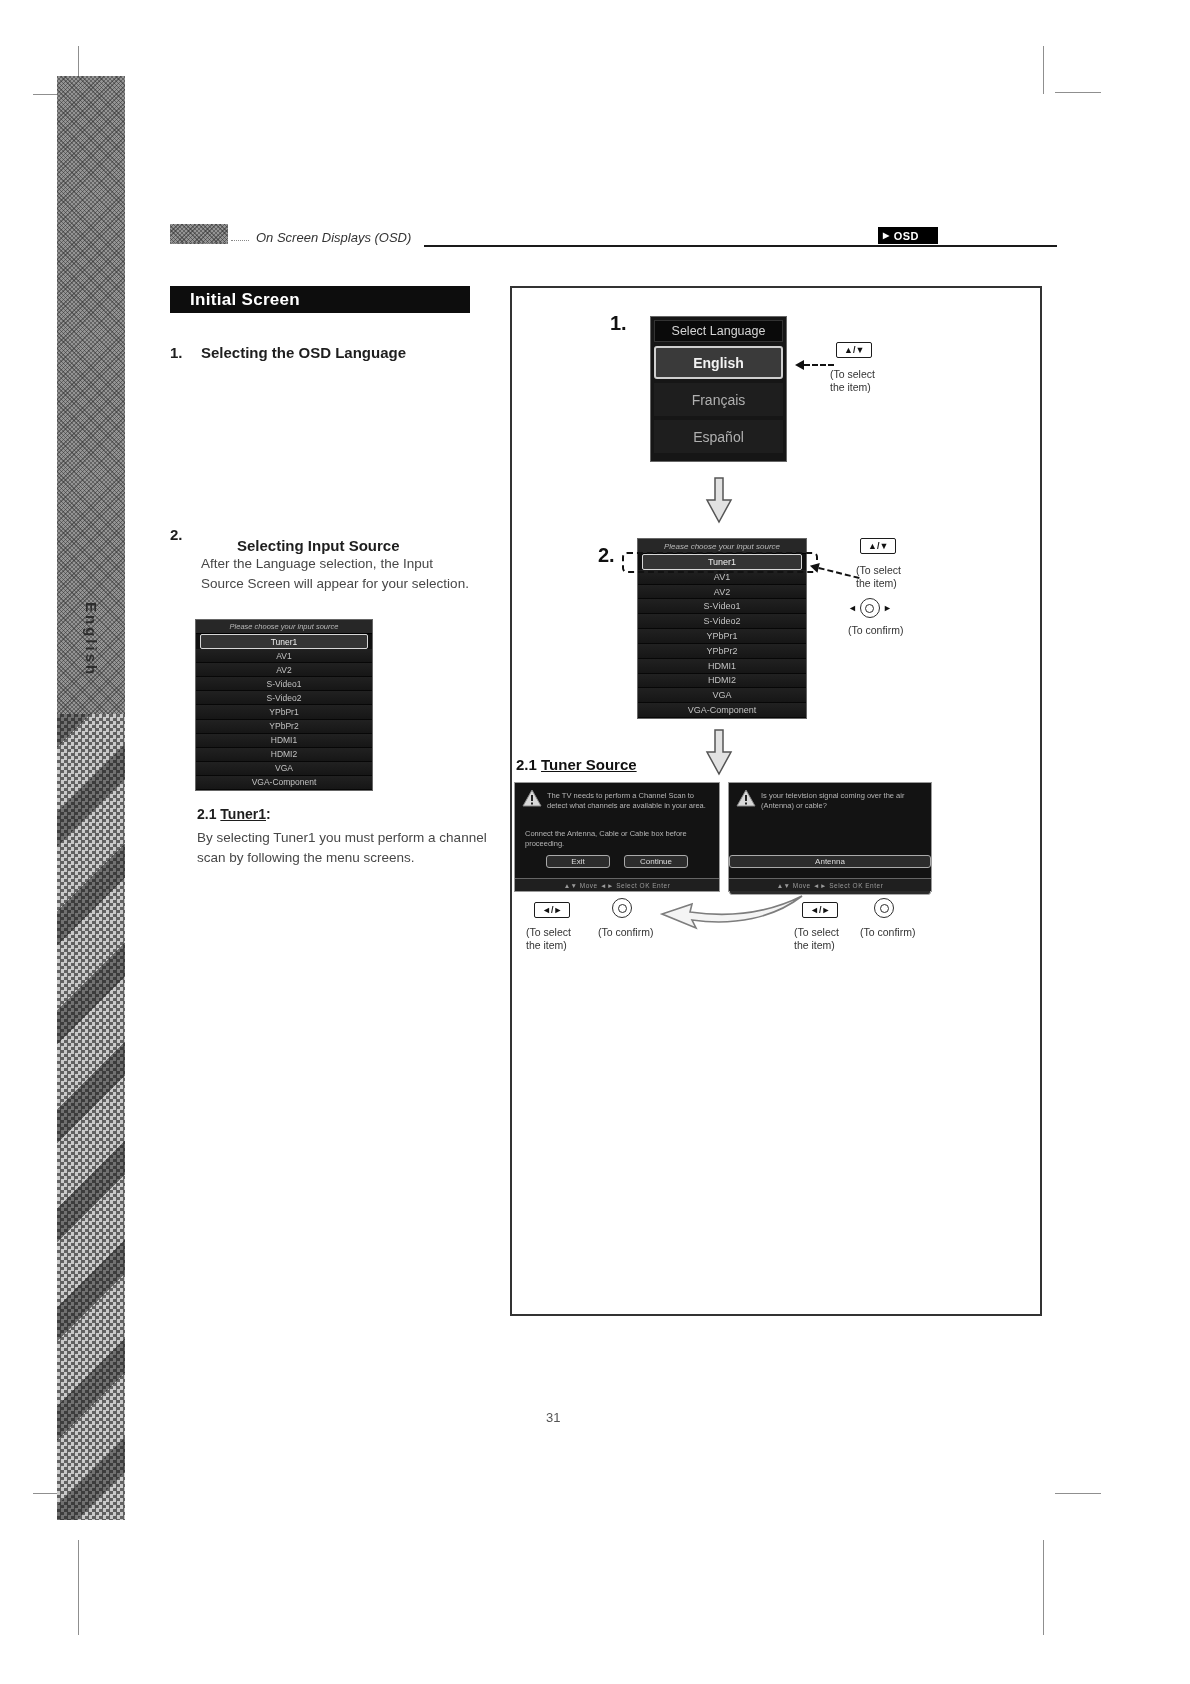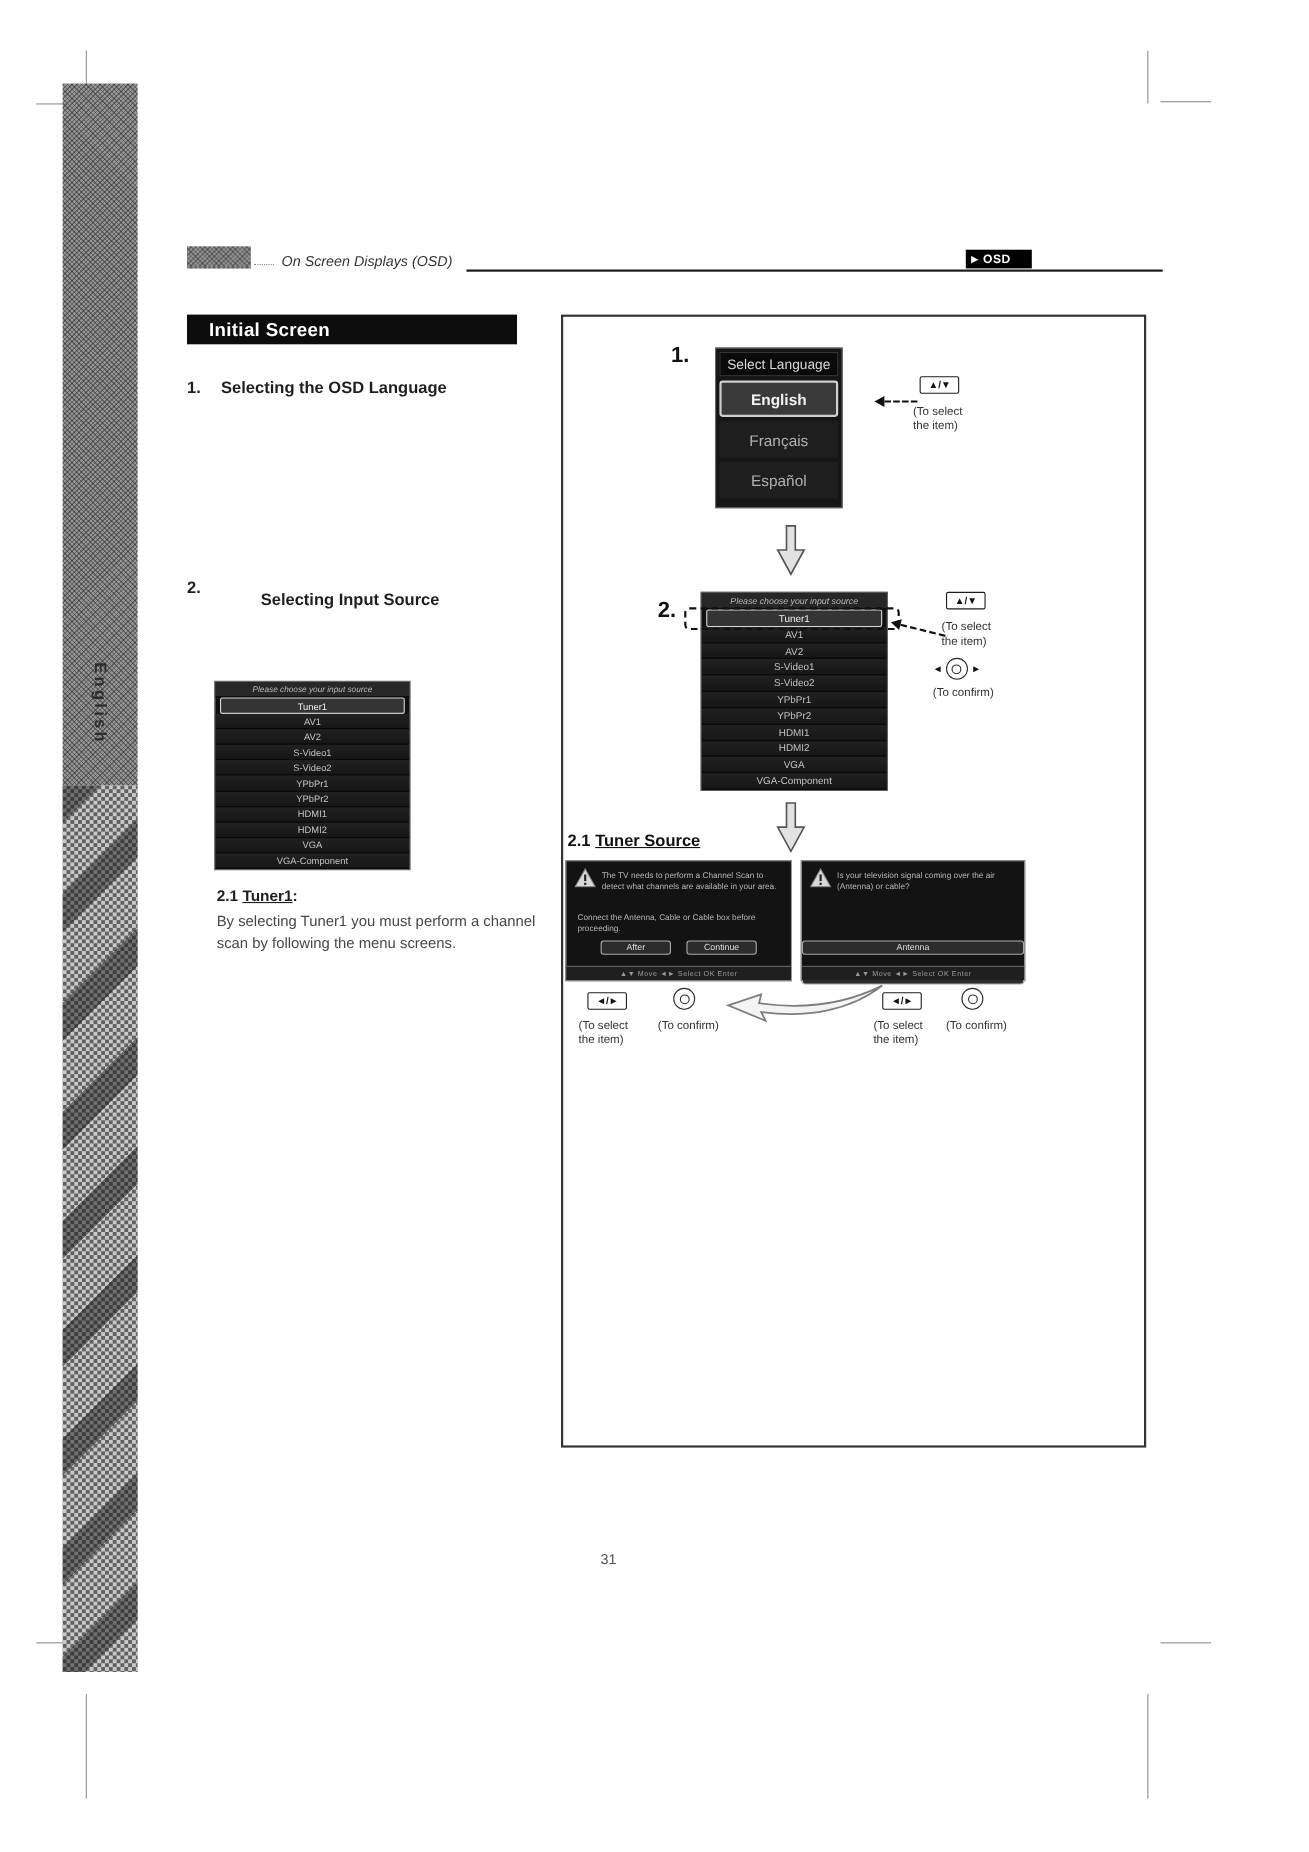--- a/index.html
+++ b/index.html
@@ -112,20 +112,21 @@
     <span>OSD</span>
   </div>
 
   <div class="abs banner" style="left:170px;top:286px;width:300px;height:27px;">Initial Screen</div>
 
   <div class="abs h-num" style="left:170px;top:344px;">1.</div>
   <div class="abs h-title" style="left:201px;top:344px;">Selecting the OSD Language</div>
 
   <div class="abs h-num" style="left:170px;top:526px;">2.</div>
   <div class="abs h-title" style="left:201px;top:537px;margin-left:36px;">Selecting Input Source</div>
+  <div class="abs body-text" style="left:201px;top:554px;width:276px;">After the Language selection, the Input Source Screen will appear for your selection.</div>
 
   <div class="abs src-menu" style="left:195px;top:619px;width:178px;height:172px;">
     <div class="src-title">Please choose your input source</div>
     <div class="src-item selected">Tuner1</div>
     <div class="src-item">AV1</div>
     <div class="src-item">AV2</div>
     <div class="src-item">S-Video1</div>
     <div class="src-item">S-Video2</div>
     <div class="src-item">YPbPr1</div>
     <div class="src-item">YPbPr2</div>
@@ -137,21 +138,21 @@
 
   <div class="abs s21-head" style="left:197px;top:806px;">
     <span>2.1 </span><span class="u">Tuner1</span><span>:</span>
   </div>
   <div class="abs body-text" style="left:197px;top:828px;width:292px;">By selecting Tuner1 you must perform a channel scan by following the menu screens.</div>
 
   <div class="abs rbox" style="left:510px;top:286px;width:532px;height:1030px;">
 
     <div class="abs step-label" style="left:98px;top:24px;">1.</div>
 
-    <div class="abs lang-menu" style="left:138px;top:28px;width:116px;height:146px;text-align:right;">
+    <div class="abs lang-menu" style="left:138px;top:28px;width:137px;height:146px;text-align:right;">
       <div class="lang-title">Select Language</div>
       <div class="lang-item selected">English</div>
       <div class="lang-item">Français</div>
       <div class="lang-item">Español</div>
     </div>
 
     <div class="dash-line" style="left:292px;top:76px;width:30px;">
         <span class="ah-left"></span>
       </div>
     <span class="abs key-box" style="left:324px;top:54px;">▲/▼</span>
@@ -216,21 +217,21 @@
       <span class="abs" style="left:7px;top:6px;">
         <svg width="20" height="18" viewBox="0 0 20 18">
           <path d="M10 1 L19 17 H1 Z" fill="#d8d8d8" stroke="#888"></path>
           <rect x="9" y="6" width="2" height="6" fill="#222"></rect>
             <rect x="9" y="13.5" width="2" height="2" fill="#222"></rect>
         </svg>
       </span>
       <div class="dlg-t" style="left:32px;top:8px;width:166px;">The TV needs to perform a Channel Scan to detect what channels are available in your area.</div>
       <div class="dlg-t" style="left:10px;top:46px;width:186px;">Connect the Antenna, Cable or Cable box before proceeding.</div>
       <div class="dlg-btns" style="top:72px;">
-        <span class="dlg-btn">After</span>
+        <span class="dlg-btn">Exit</span>
         <span class="dlg-btn">Continue</span>
       </div>
       <div class="dlg-footer">▲▼ Move    ◄► Select    OK Enter</div>
     </div>
 
     <div class="dialog" style="left:216px;top:494px;width:204px;height:110px;">
       <span class="abs" style="left:7px;top:6px;">
         <svg width="20" height="18" viewBox="0 0 20 18">
           <path d="M10 1 L19 17 H1 Z" fill="#d8d8d8" stroke="#888"></path>
           <rect x="9" y="6" width="2" height="6" fill="#222"></rect>

